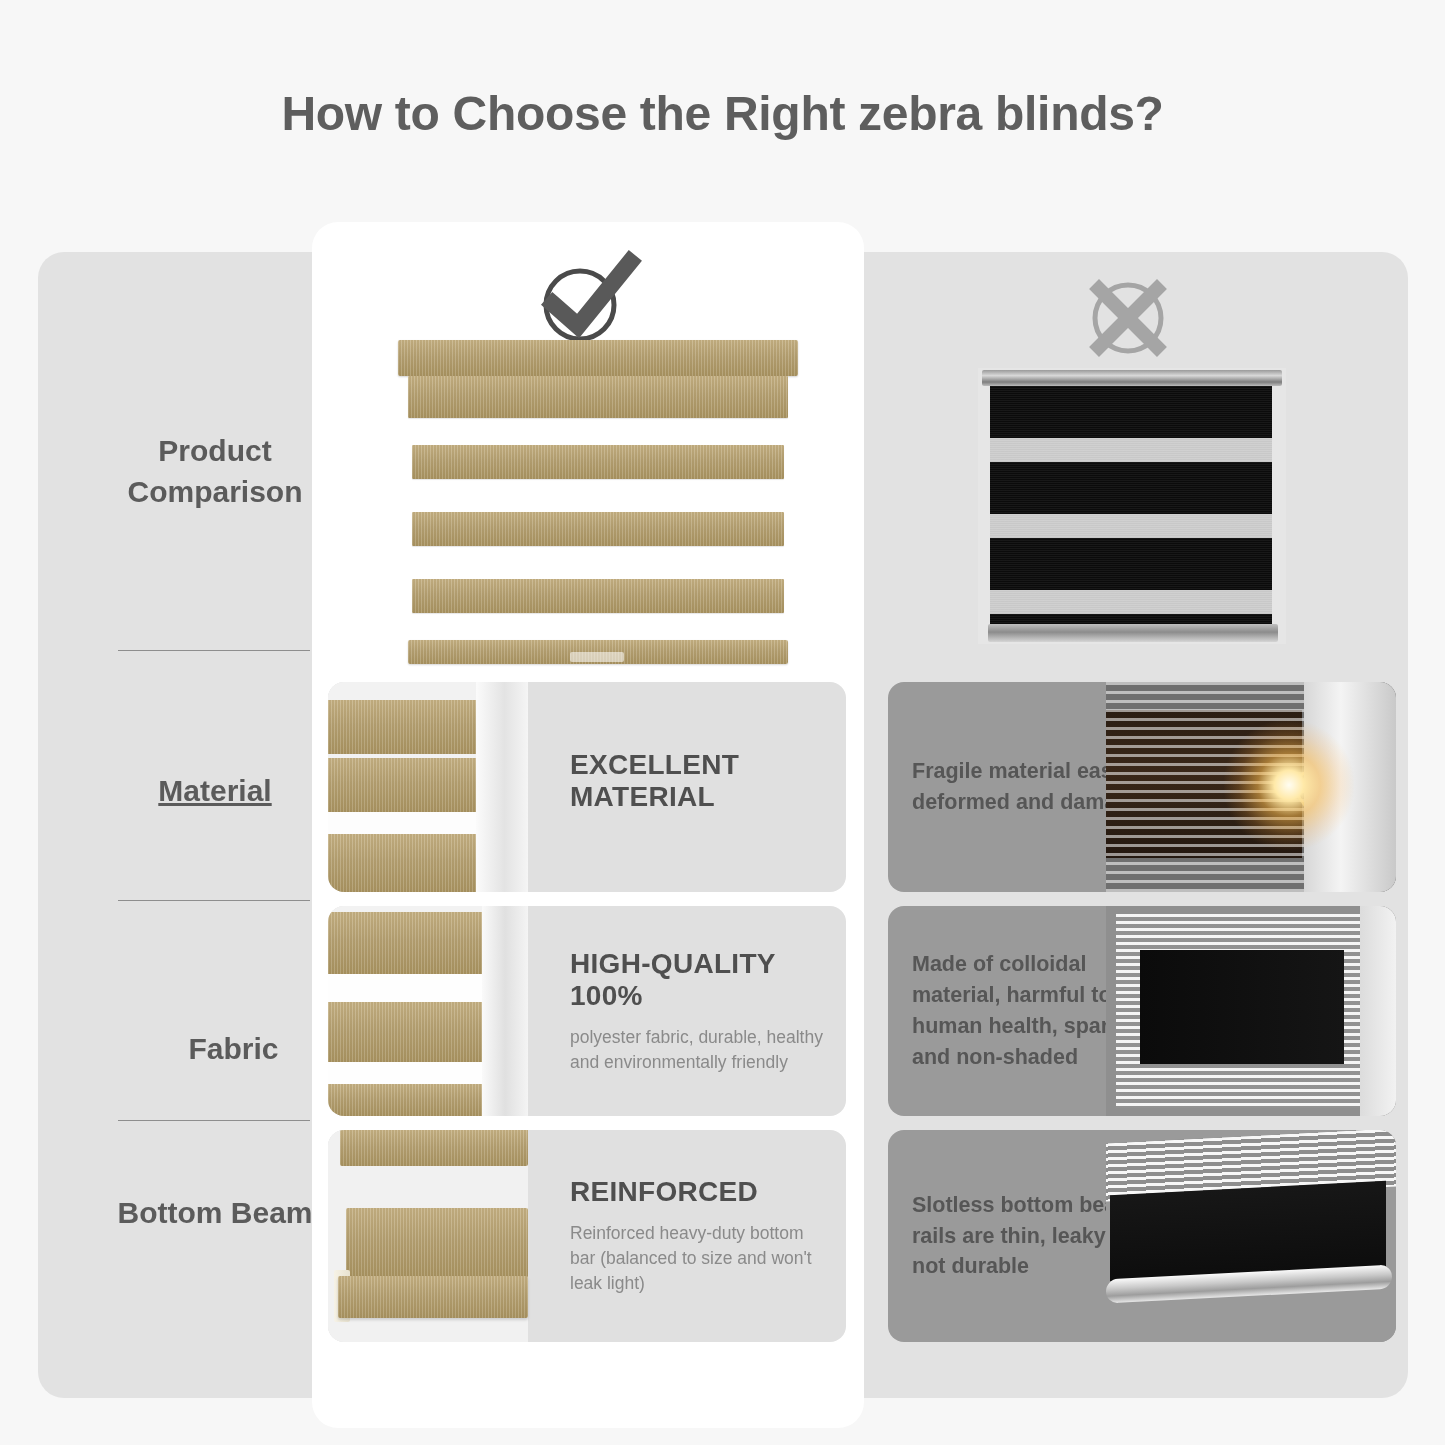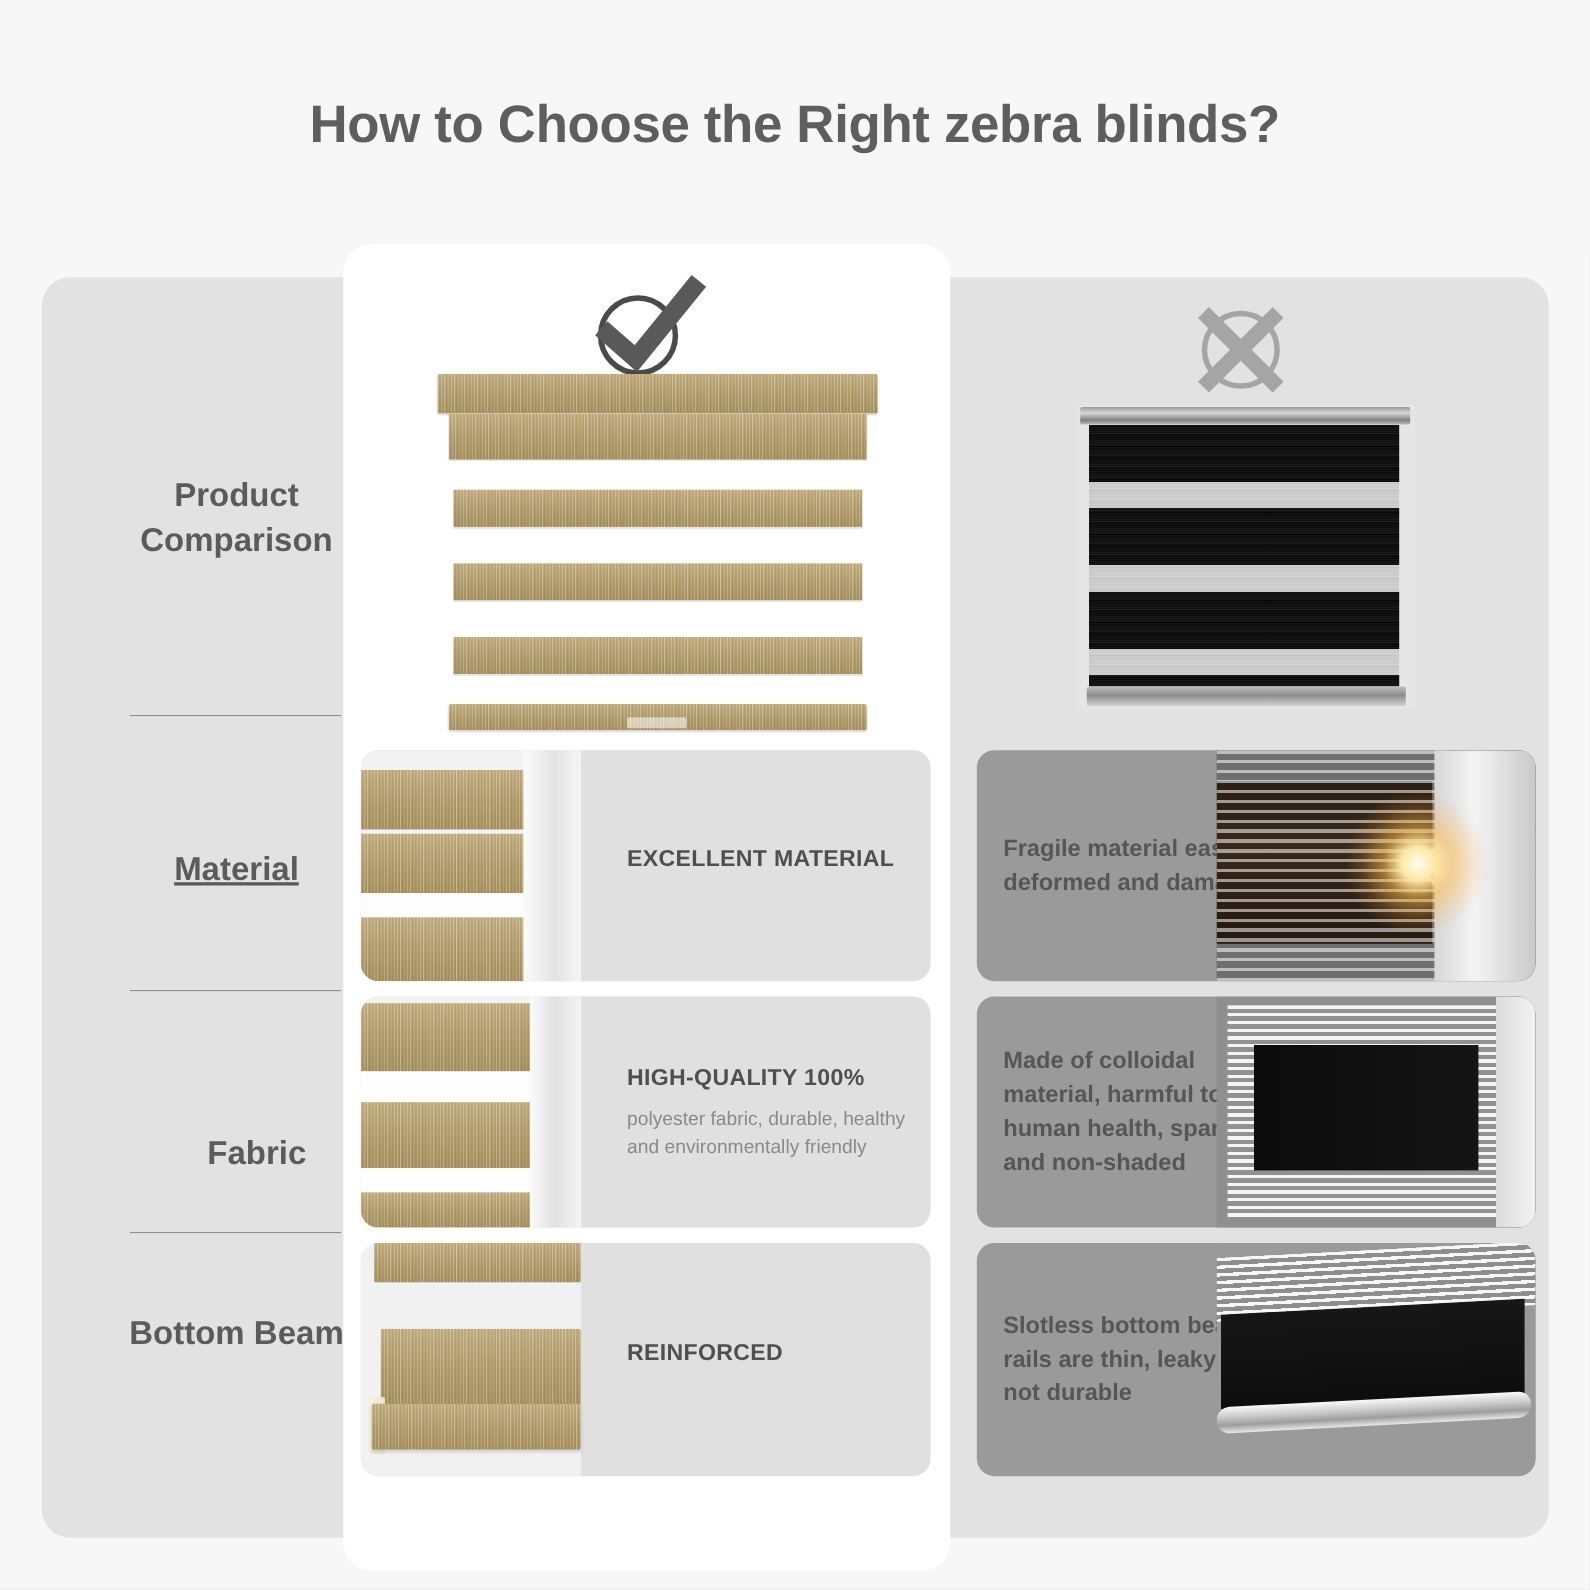--- a/index.html
+++ b/index.html
@@ -173,21 +173,21 @@
   .card-good .photo {
     position: absolute; left: 0; top: 0;
     width: 200px; height: 100%;
     background: #ededed;
   }
   .card-good .txt {
     position: absolute; left: 242px; right: 16px; top: 0; height: 100%;
     display: flex; flex-direction: column; justify-content: center;
   }
   .card-good .head {
-    font-size: 21px; font-weight: bold; color: #4f4f4f;
+    font-size: 28px; font-weight: bold; color: #4f4f4f;
     letter-spacing: 0.3px; margin-bottom: 13px;
   }
   .card-good .body {
     font-size: 17.5px; color: #8a8a8a; line-height: 1.42;
   }
 
   .card-bad .txt {
     position: absolute; left: 24px; top: 0; width: 260px; height: 100%;
     display: flex; align-items: center;
   }
@@ -434,20 +434,21 @@
   <div class="photo">
     <div class="ph-beam">
       <div class="sl1 wood"></div>
       <div class="sl2 wood"></div>
       <div class="endcap"></div>
       <div class="beam wood"></div>
     </div>
   </div>
   <div class="txt">
     <div class="head">REINFORCED</div>
+    <div class="body">Reinforced heavy-duty bottom bar (balanced to size and won't leak light)</div>
   </div>
 </div>
 
 <div class="card card-bad r2">
   <div class="txt">
     <div class="head">Slotless bottom beam rails are thin, leaky and not durable</div>
   </div>
   <div class="photo">
     <div class="ph-thin">
       <div class="slats"></div>

